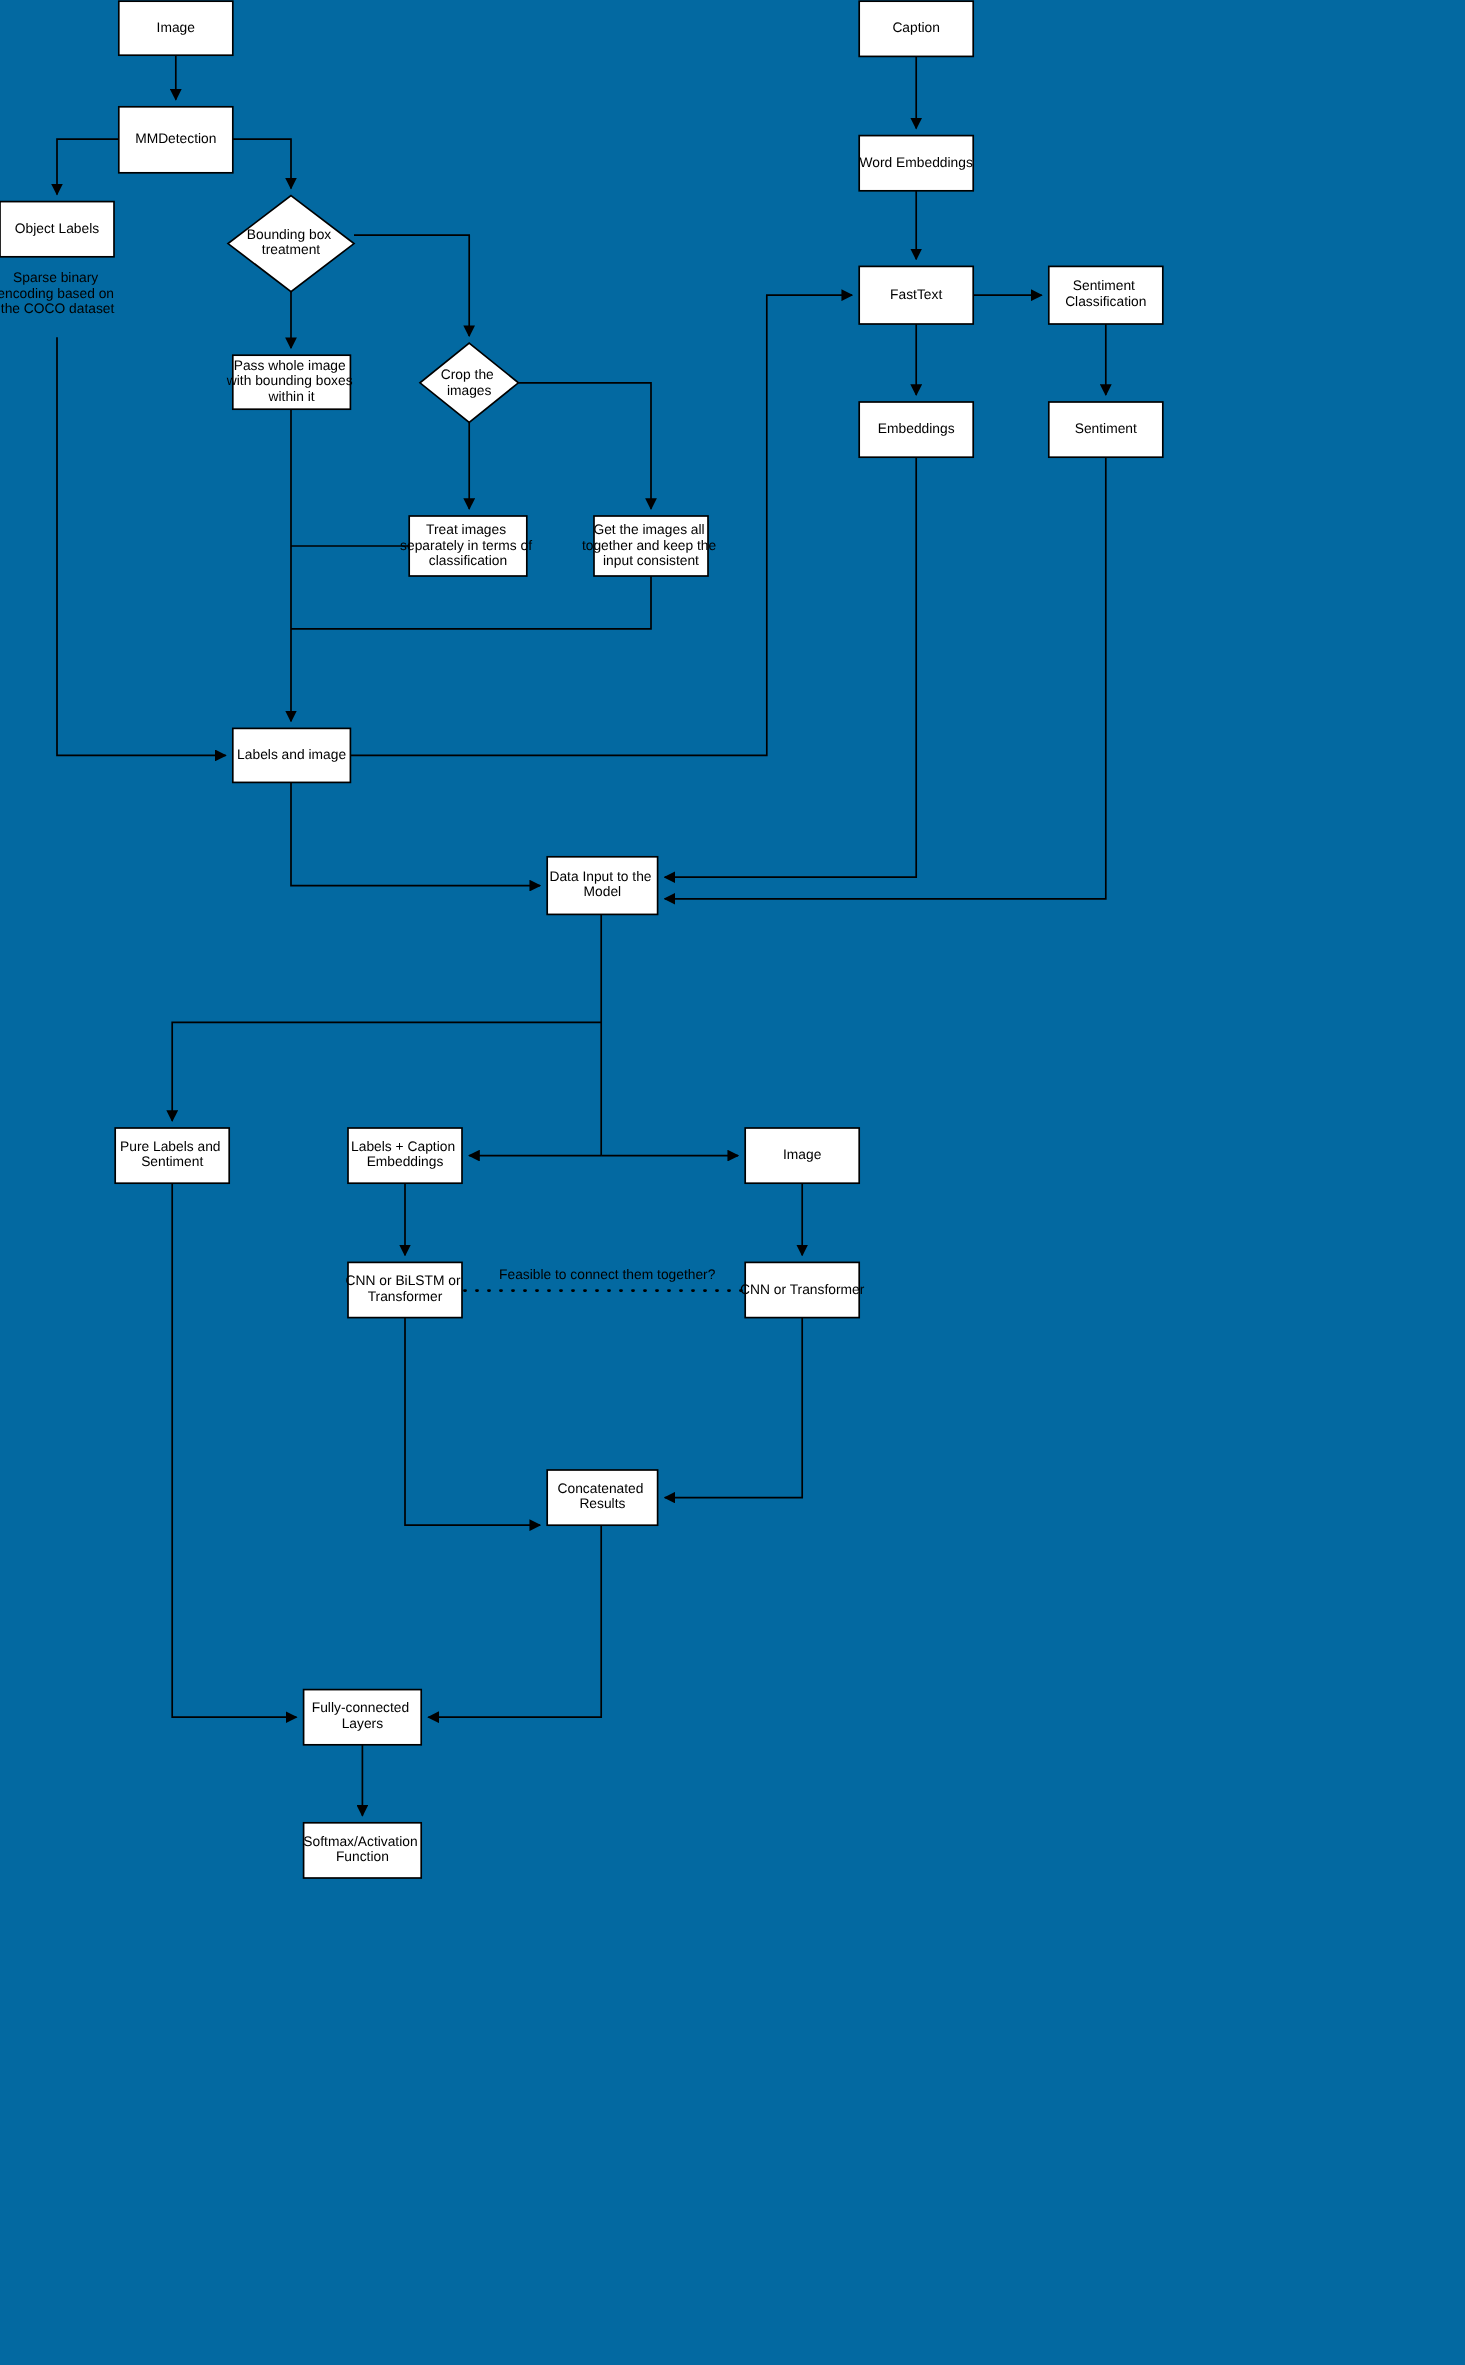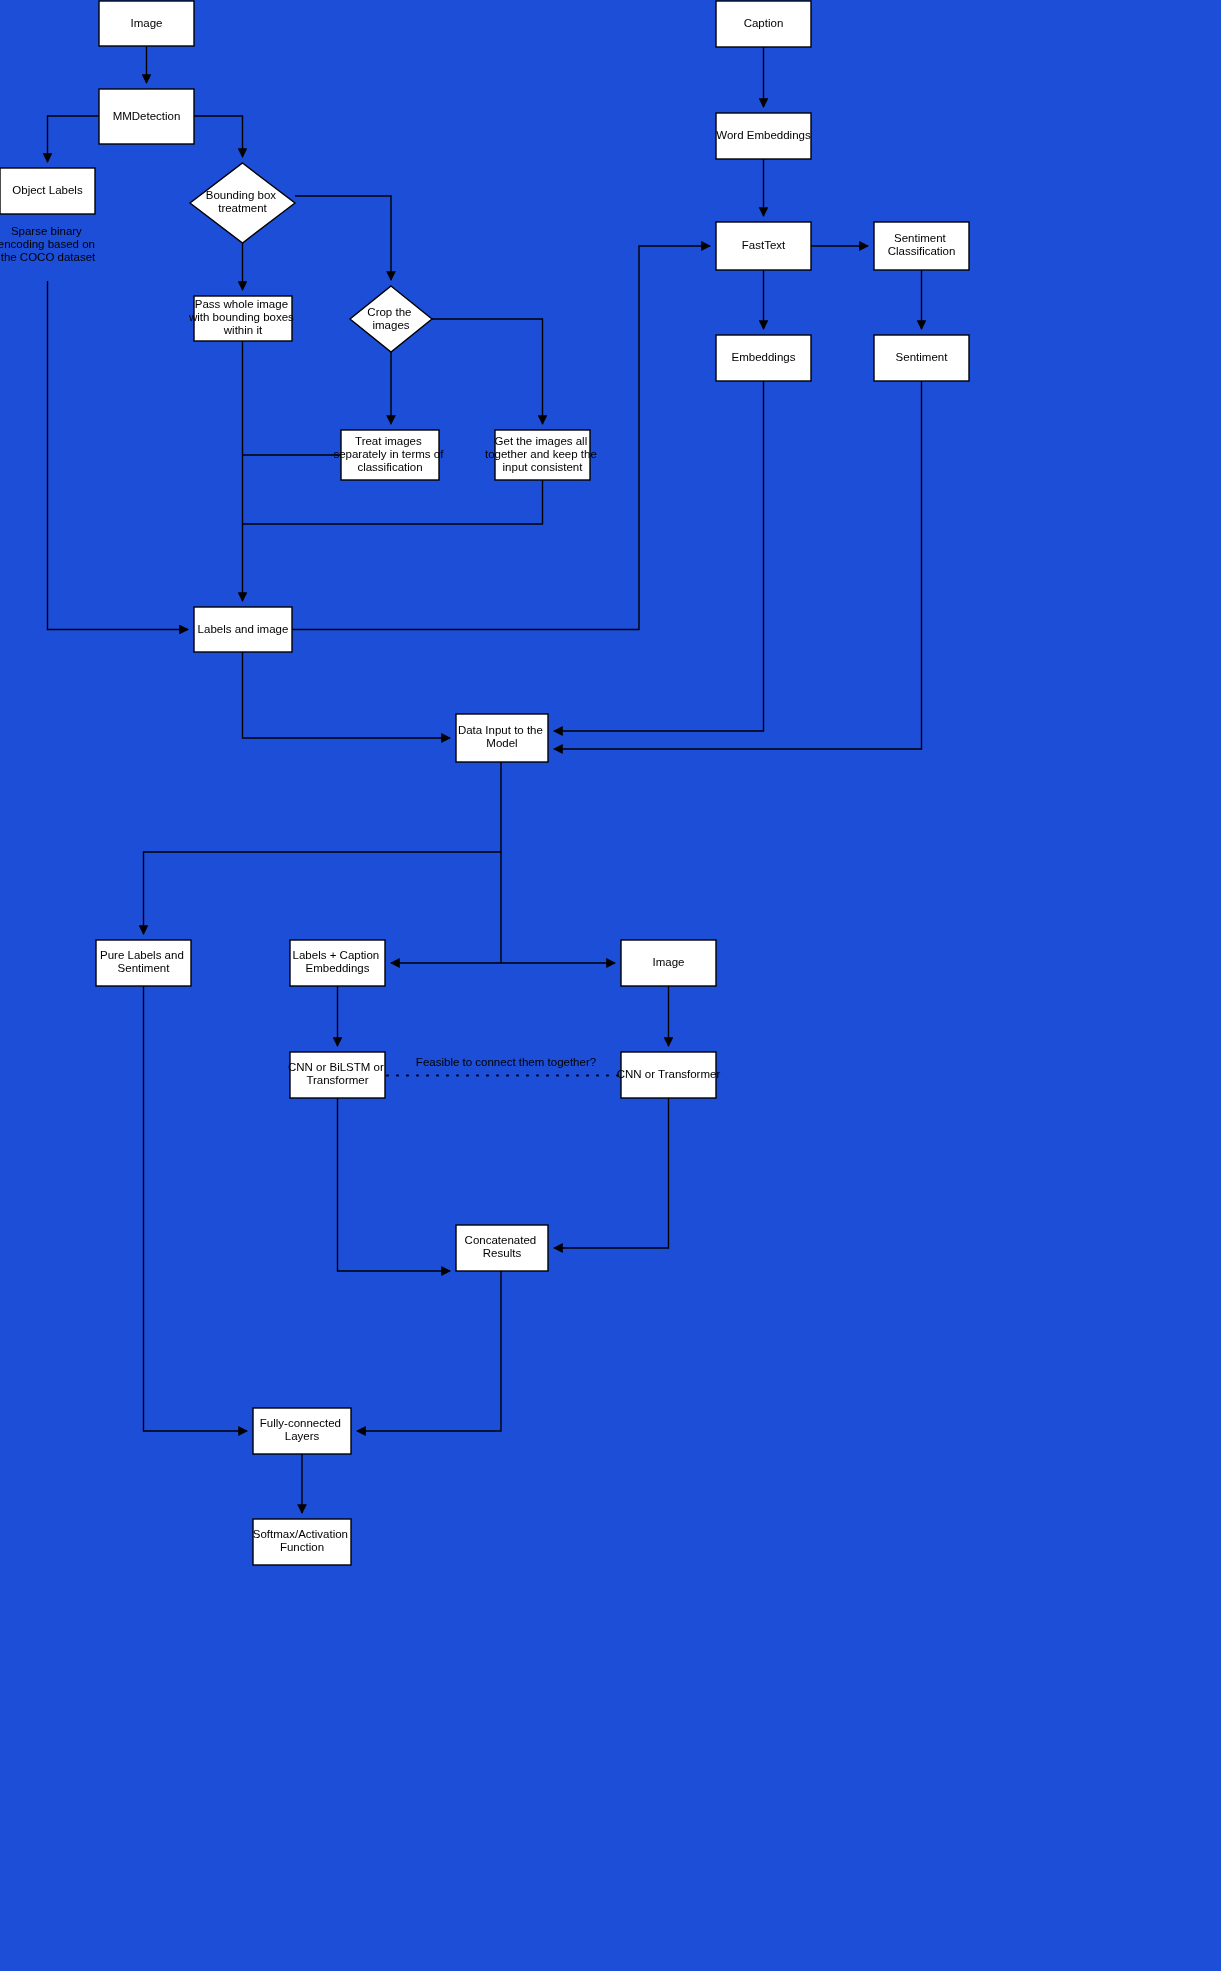--- a/index.html
+++ b/index.html
@@ -4,21 +4,21 @@
 <style>
   html, body {
     margin: 0;
     padding: 0;
     background: #ffffff;
   }
   #canvas {
     position: relative;
     width: 1221px;
     height: 1971px;
-    background: #1d4ed8;
+    background: #0369a1;
     font-family: "Liberation Sans", sans-serif;
   }
   svg#flow {
     position: absolute;
     top: 0;
     left: 0;
     width: 1221px;
     height: 1971px;
   }
   .node-rect {

